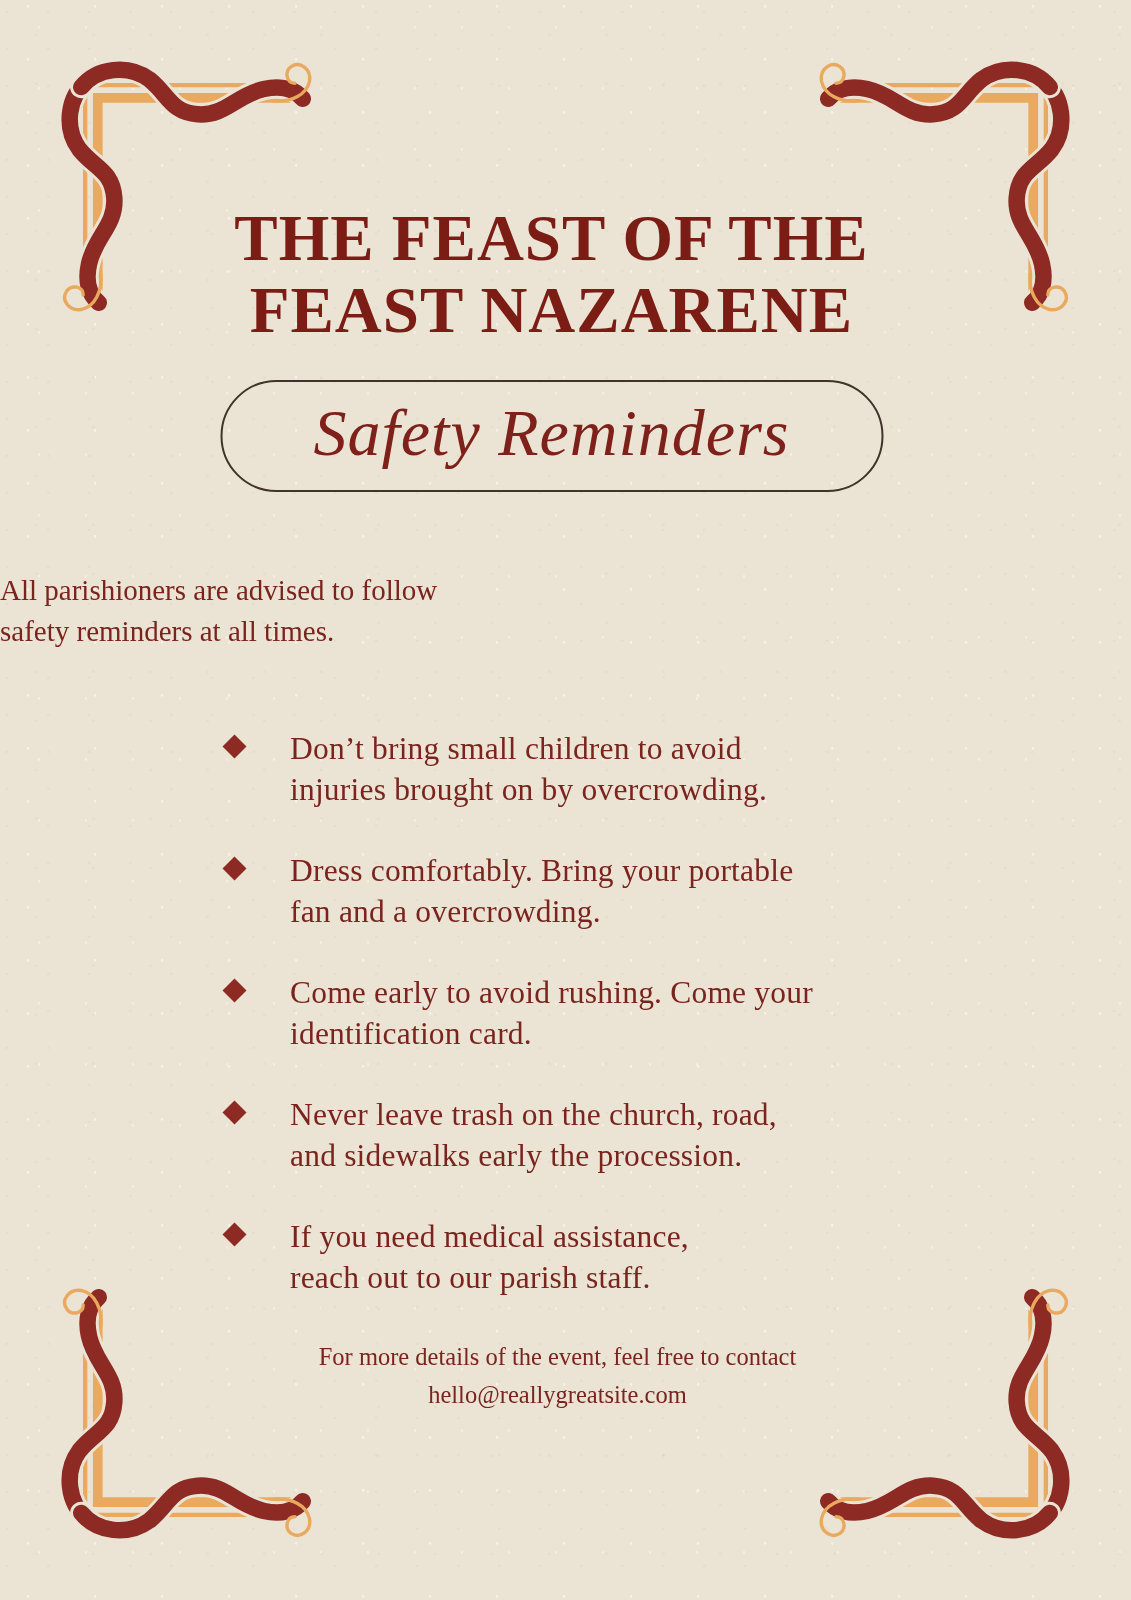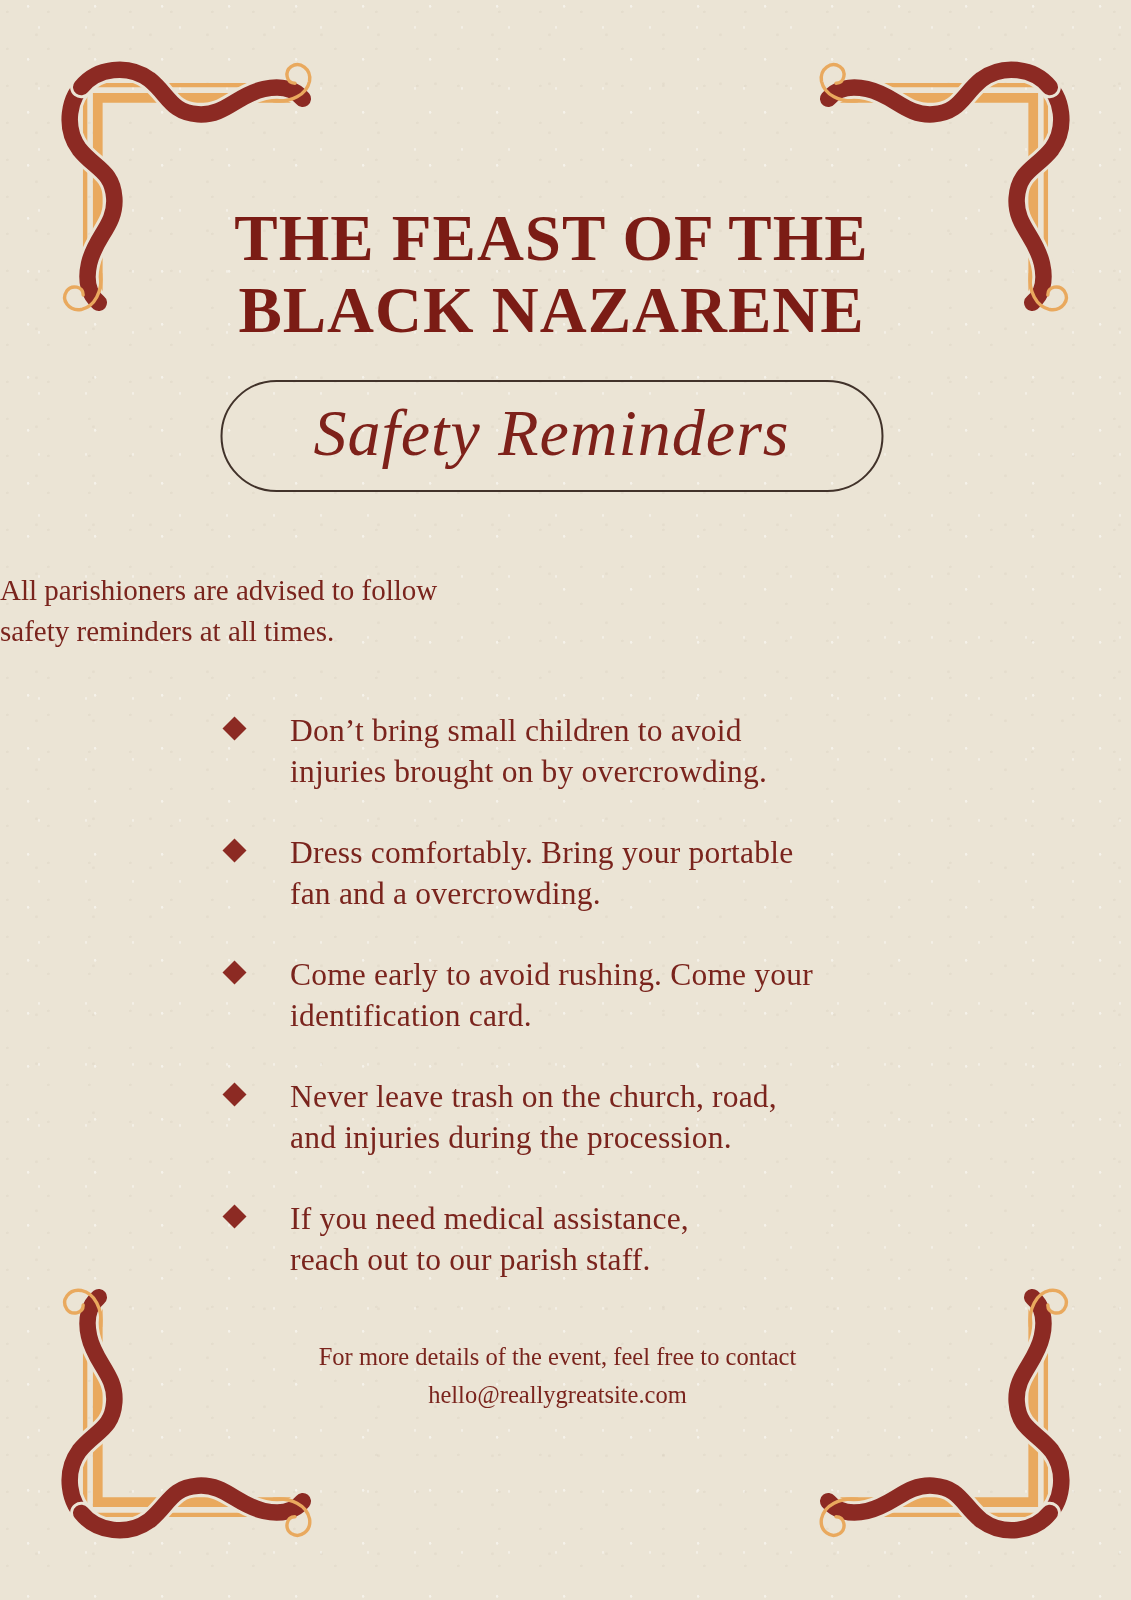--- a/index.html
+++ b/index.html
@@ -55,20 +55,21 @@
   }
   .intro span{display:block;}
 
   .reminders{
     position:absolute;top:710px;left:222px;right:0;
     list-style:none;margin:0;padding:0;
   }
   .reminders li{
     display:flex;align-items:flex-start;gap:44px;
     margin-bottom:40px;
+    margin-top:18px;
   }
   .diamond-box{width:24px;display:flex;justify-content:center;padding-top:10px;flex:none;}
   .diamond{width:17px;height:17px;background:#8C2A23;transform:rotate(45deg);}
   .li-text{font-size:31.5px;line-height:41px;color:#7A241D;letter-spacing:0.2px;}
   .li-text span{display:block;}
 
   .footer{
     position:absolute;top:1338px;left:0;right:0;
     text-align:center;font-size:24.5px;line-height:38px;color:#7A241D;padding-left:12px;
   }
@@ -109,21 +110,21 @@
       <use href="#corner-sym" width="280" height="280"></use>
     </svg>
   <svg class="corner br" viewBox="0 0 280 280" aria-hidden="true">
       <use href="#corner-sym" width="280" height="280"></use>
     </svg>
 
   <div class="content">
 
     <h1 class="title">
       <span>THE FEAST OF THE</span>
-      <span>BLACK NAZARENE</span>
+      <span>FEAST NAZARENE</span>
     </h1>
 
     <div class="badge">
       <span>Safety Reminders</span>
     </div>
 
     <div class="intro">
       <span>All parishioners are advised to follow</span>
       <span>safety reminders at all times.</span>
     </div>
@@ -155,21 +156,21 @@
           <span>Come early to avoid rushing. Come your</span>
           <span>identification card.</span>
         </span>
       </li>
       <li>
         <span class="diamond-box">
             <span class="diamond"></span>
           </span>
         <span class="li-text">
           <span>Never leave trash on the church, road,</span>
-          <span>and injuries during the procession.</span>
+          <span>and sidewalks early the procession.</span>
         </span>
       </li>
       <li>
         <span class="diamond-box">
             <span class="diamond"></span>
           </span>
         <span class="li-text">
           <span>If you need medical assistance,</span>
           <span>reach out to our parish staff.</span>
         </span>

